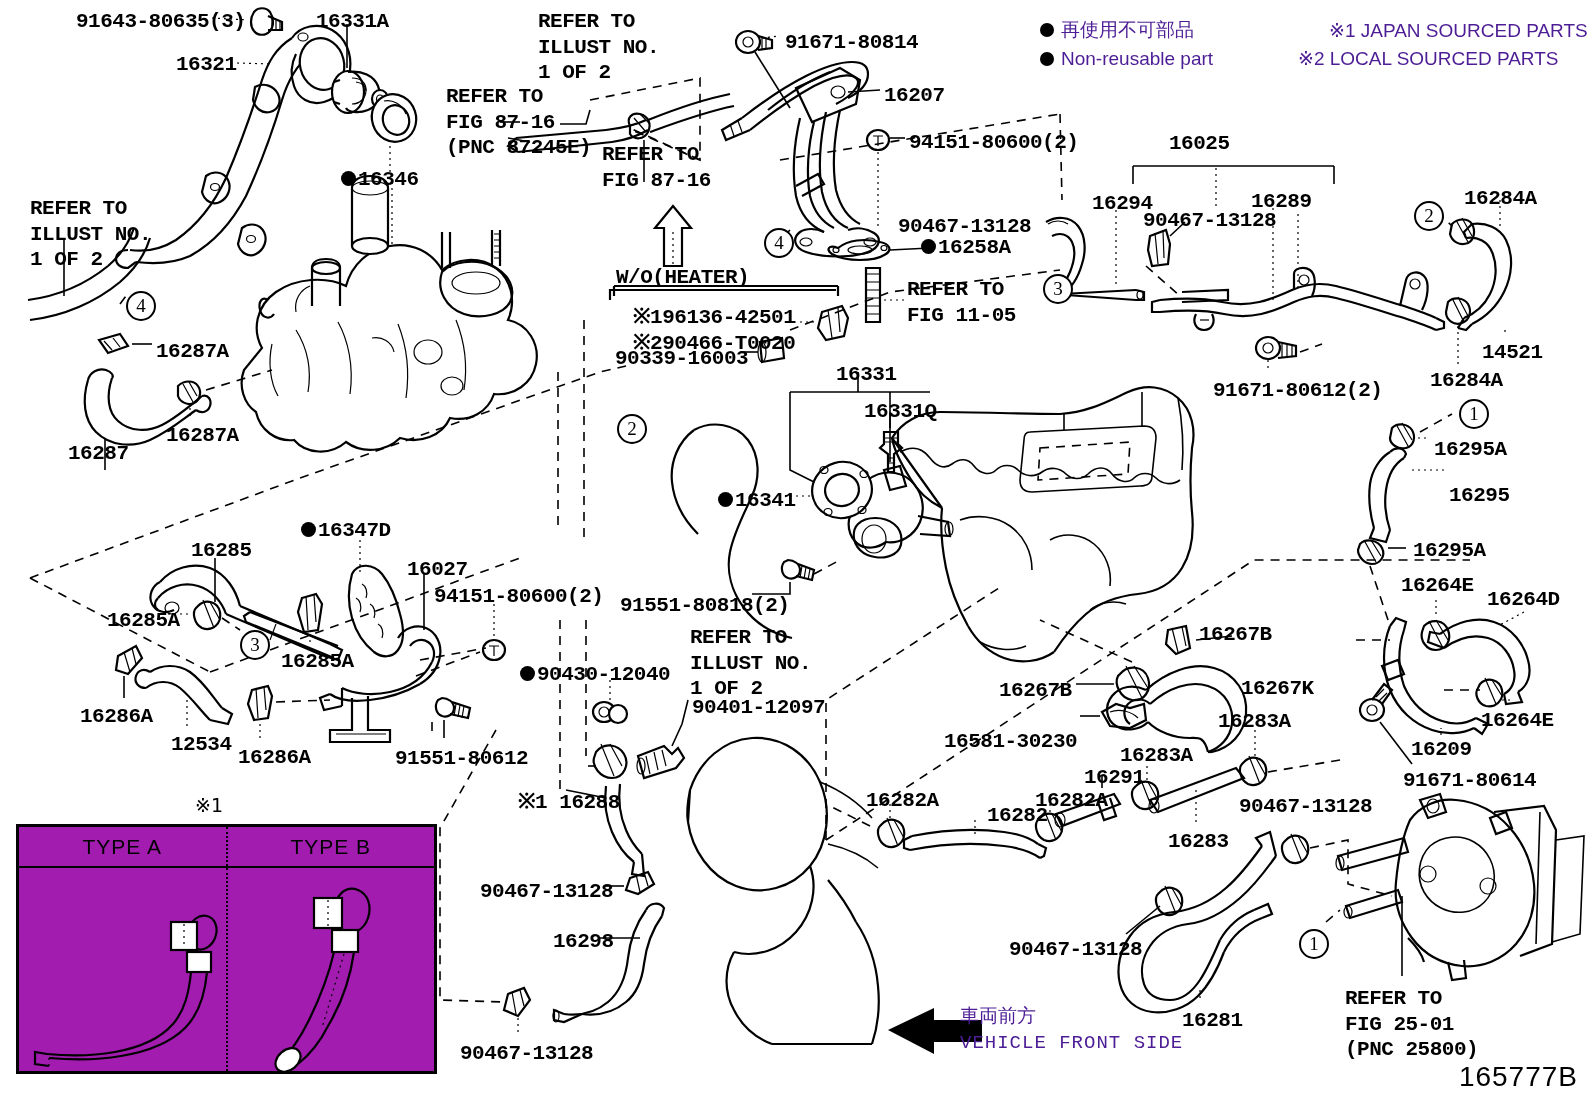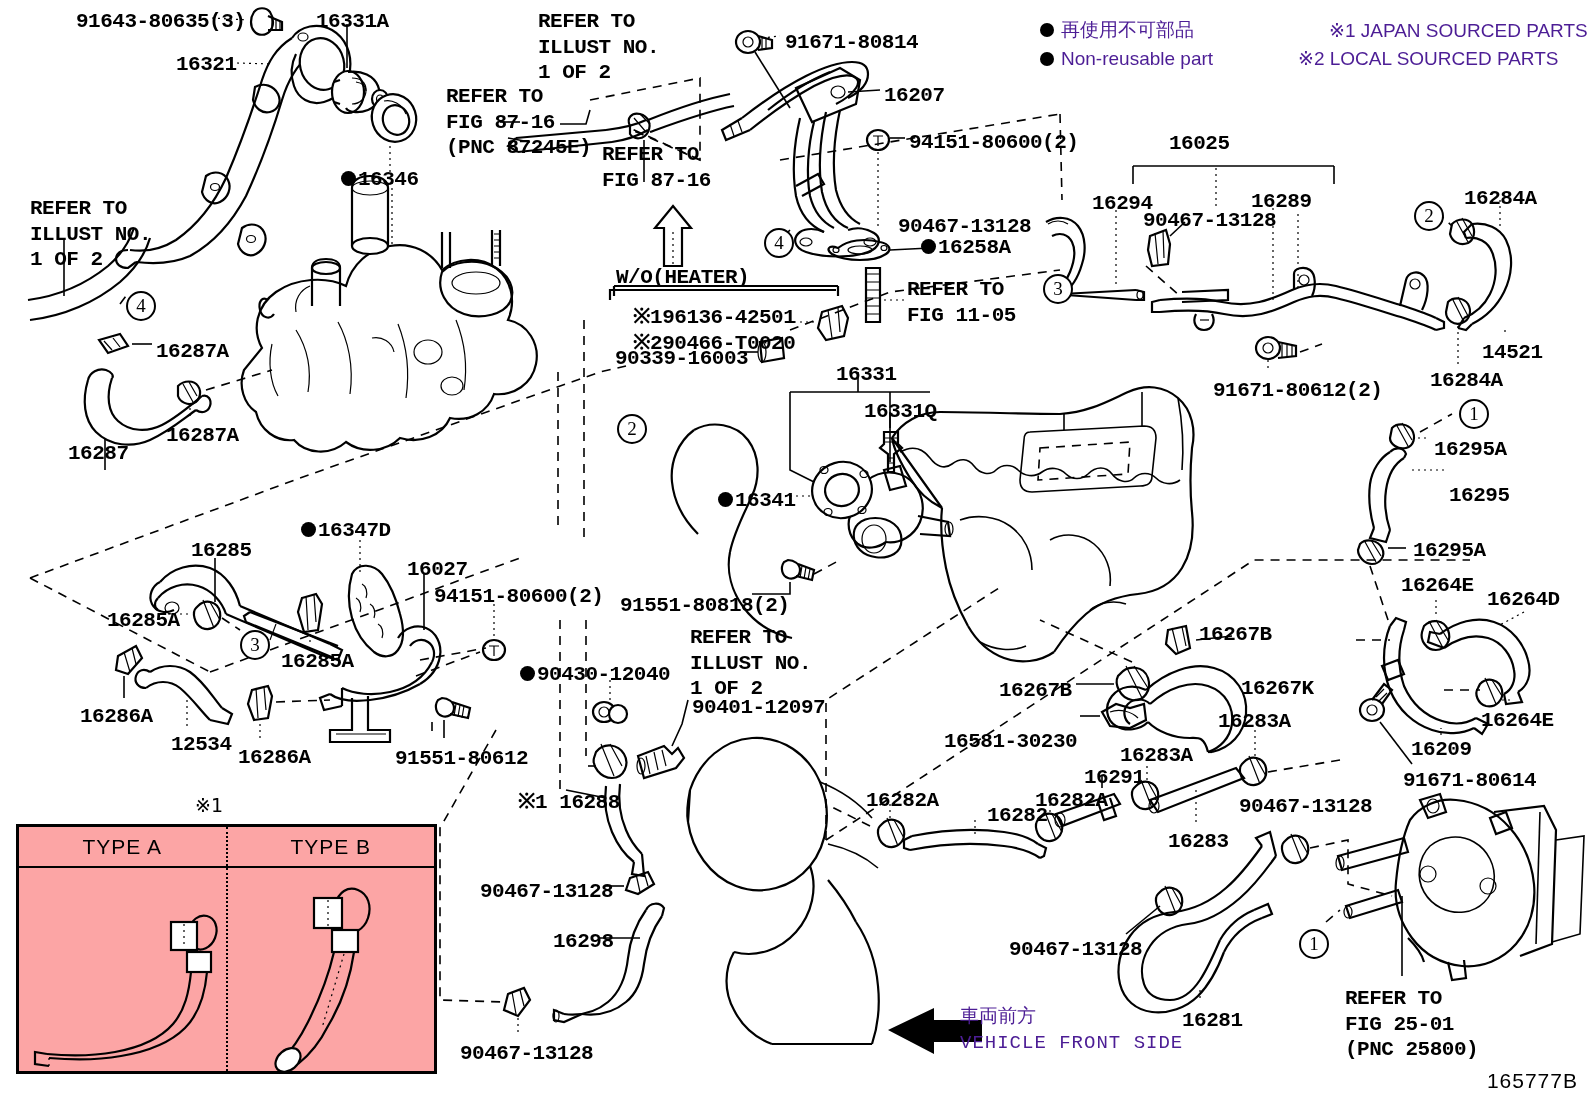--- a/index.html
+++ b/index.html
@@ -39,42 +39,42 @@
   .th1{stroke-width:1.6;}
   .th2{stroke-width:2.2;}
   .dash{stroke-dasharray:9 7;}
   .dot3{stroke-dasharray:2 4;}
   .fine{stroke-width:1.2;}
   .wht{fill:#fff;}
   .blk{fill:#000;}
   
   #typetable{
     position:absolute;left:16px;top:824px;width:421px;height:250px;
-    border:3px solid #000;box-sizing:border-box;background:#fca5a5;
+    border:3px solid #000;box-sizing:border-box;background:#a21caf;
   }
   #typetable .hdrrow{
     height:39px;display:flex;border-bottom:2px solid #000;
   }
   #typetable .hdrcell{
     flex:1;display:flex;align-items:center;justify-content:center;
     font-family:"Liberation Sans","DejaVu Sans",sans-serif;
     font-size:21px;letter-spacing:1px;
   }
   #typetable .hdrcell:first-child{border-right:2px dotted #000;}
   #typetable .bodyrow{height:calc(100% - 41px);display:flex;}
   #typetable .bodycell{flex:1;position:relative;}
   #typetable .bodycell:first-child{border-right:2px dotted #000;}
   .tbl-mark{
     position:absolute;left:195px;top:794px;
     font-family:"DejaVu Sans",sans-serif;font-size:19px;
   }
   #drawno{
     position:absolute;right:14px;bottom:6px;
     font-family:"Liberation Sans","DejaVu Sans",sans-serif;
-    font-size:21px;letter-spacing:1px;
+    font-size:28px;letter-spacing:1px;
   }
 </style>
 </head>
 <body>
 
 <div id="stage">
 
   <svg class="draw" viewBox="0 0 1592 1099">
 
     <g>

